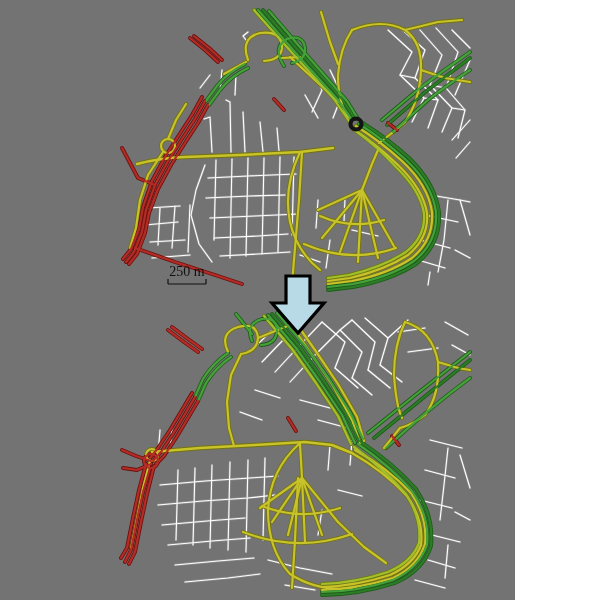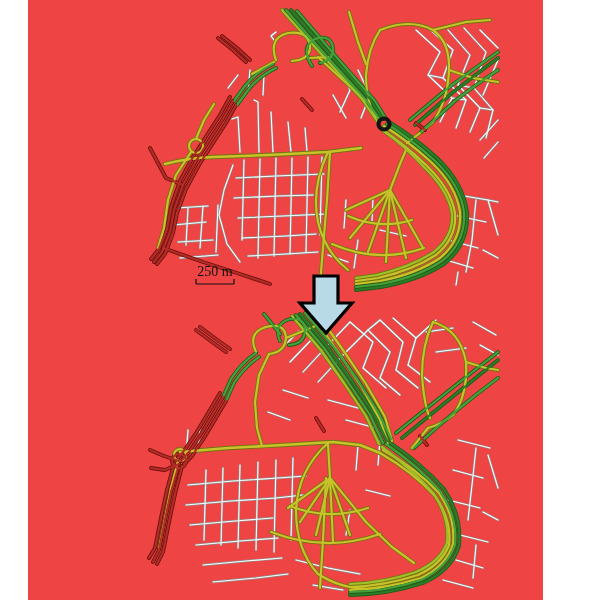--- a/index.html
+++ b/index.html
@@ -1,17 +1,17 @@
 <!DOCTYPE html>
 <html><head>
 <meta charset="utf-8">
 <style>
   html,body{margin:0;padding:0;background:#ffffff;}
-  .page{position:relative;width:515px;height:600px;background:#ef4444;overflow:hidden;
-        font-family:"Liberation Serif", serif;margin-left:28px;}
+  .page{position:relative;width:515px;height:600px;background:#737373;overflow:hidden;
+        font-family:"Liberation Serif", serif;}
   svg{position:absolute;left:0;top:0;}
   .scalebar-label{font-family:"Liberation Serif", serif;font-size:14px;fill:#111;}
 </style>
 </head>
 <body>
 
 <div class="page">
   <svg id="fig" width="600" height="600" viewBox="0 0 600 600">
     <g id="map-before">
         <path d="M204,119 L210,117 L212,152" fill="none" stroke="#8f8f8f" stroke-width="2.3" stroke-linecap="round" stroke-linejoin="round"></path>

